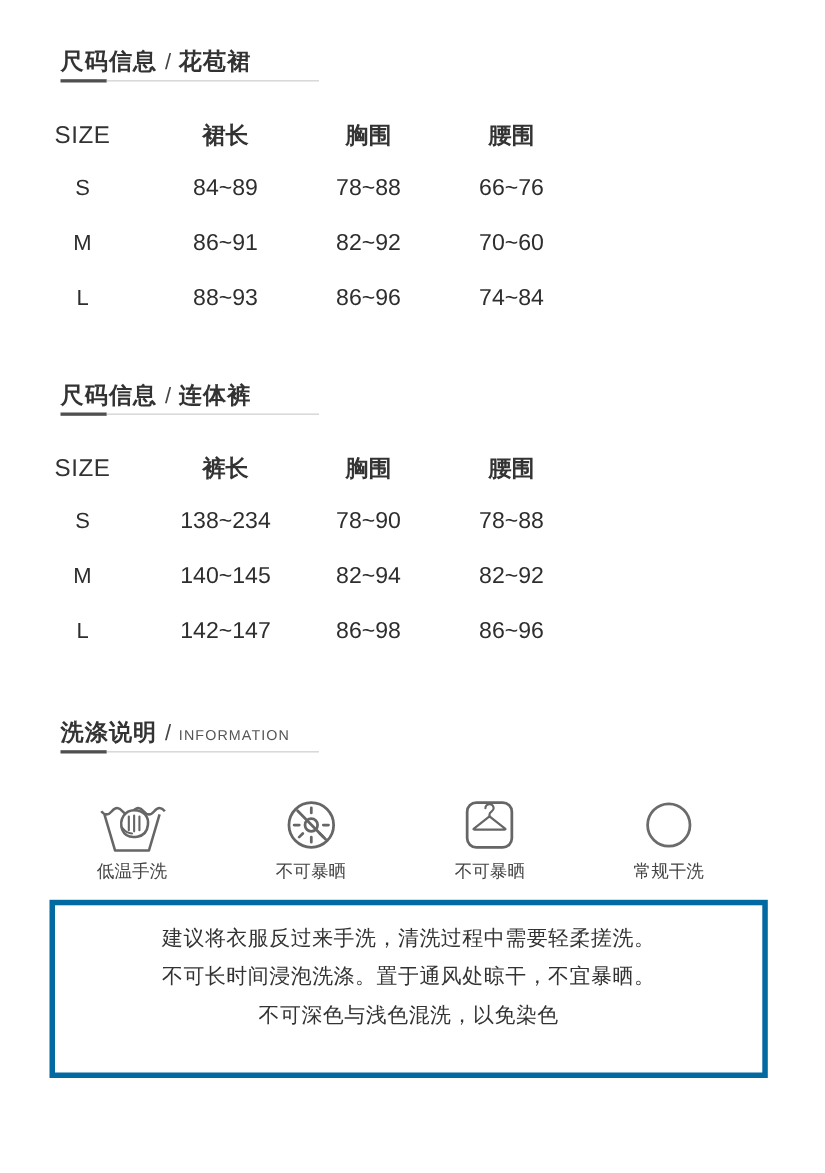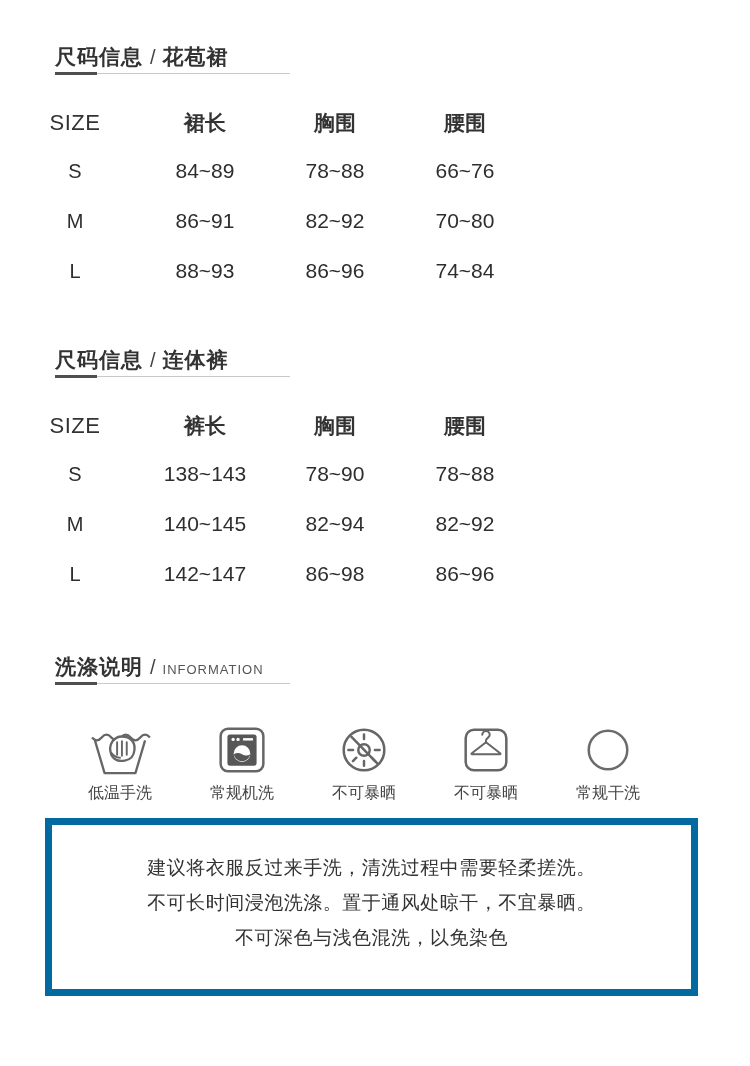--- a/index.html
+++ b/index.html
@@ -30,21 +30,21 @@
   .note-wrap{position:relative;height:30px;margin-top:36px;}
   .note-bar{position:absolute;left:25px;width:687px;top:10px;height:18px;background:#ececec;}
   .note-text{position:absolute;left:78px;top:0;font-size:16px;line-height:20px;color:#666;}
   
   .sec-gap2{margin-top:53px;}
   .icons-row{display:flex;justify-content:space-between;margin:37px 80px 0 70px;}
   .icon-item{width:100px;text-align:center;}
   .icon-box{height:56px;display:flex;align-items:center;justify-content:center;}
   .icon-label{margin-top:6px;font-size:16px;color:#444;height:18px;line-height:18px;}
   
-  .tips-box{margin:16px 40px 16px 45px;border:7px solid #0369a1;padding:32px 10px 40px;}
+  .tips-box{margin:16px 40px 16px 45px;border:5px solid #0369a1;padding:20px 10px 40px;}
   .tips-box p{margin:0 0 13px;text-align:center;font-size:19px;line-height:22px;color:#333;letter-spacing:.5px;}
   .tips-box p:last-child{margin-bottom:0;}
   svg{display:block;}
 </style>
 </head>
 <body>
 
 <div class="page">
 
   <div class="sec-head">
@@ -67,21 +67,21 @@
     <div class="t-row">
       <span>S</span>
       <span>84~89</span>
       <span>78~88</span>
       <span>66~76</span>
     </div>
     <div class="t-row">
       <span>M</span>
       <span>86~91</span>
       <span>82~92</span>
-      <span>70~80</span>
+      <span>70~60</span>
     </div>
     <div class="t-row">
       <span>L</span>
       <span>88~93</span>
       <span>86~96</span>
       <span>74~84</span>
     </div>
   </div>
 
   <div class="sec-head sec-gap1">
@@ -96,21 +96,21 @@
 
   <div class="size-table">
     <div class="t-row t-head">
       <span>SIZE</span>
       <span>裤长</span>
       <span>胸围</span>
       <span>腰围</span>
     </div>
     <div class="t-row">
       <span>S</span>
-      <span>138~143</span>
+      <span>138~234</span>
       <span>78~90</span>
       <span>78~88</span>
     </div>
     <div class="t-row">
       <span>M</span>
       <span>140~145</span>
       <span>82~94</span>
       <span>82~92</span>
     </div>
     <div class="t-row">
@@ -140,34 +140,20 @@
           <path d="M3 15 q5 6 10 0 q5 -6 10 0 q5 6 10 0 q5 -6 10 0 q5 6 10 0 q5 -6 10 0" stroke="#666" stroke-width="2.4"></path>
           <path d="M6 18 L16 52 H48 L58 18" stroke="#666" stroke-width="2.4" stroke-linejoin="round"></path>
           <path d="M23 33 c-4 -11 3 -19 11 -19 c9 0 14 6 13 14 c-0.6 6 -4 10 -10 11 c-7 1.2 -12 -1.5 -14 -6 z" fill="#fff" stroke="#666" stroke-width="2.4" stroke-linejoin="round"></path>
           <path d="M29 20 v13 M34 19 v15 M39 20 v13" stroke="#666" stroke-width="2" stroke-linecap="round"></path>
           <path d="M23 31 q4 5 9 5" stroke="#666" stroke-width="2" stroke-linecap="round"></path>
         </svg>
       </div>
       <div class="icon-label">低温手洗</div>
     </div>
 
-    <div class="icon-item">
-      <div class="icon-box">
-        <svg width="50" height="50" viewBox="0 0 48 48" fill="none">
-          <rect x="3.5" y="3.5" width="41" height="41" rx="7" stroke="#666" stroke-width="2.4"></rect>
-          <rect x="10" y="9" width="28" height="30" rx="2.5" fill="#575757"></rect>
-          <circle cx="15.5" cy="13.8" r="1.6" fill="#fff"></circle>
-          <circle cx="20.2" cy="13.8" r="1.6" fill="#fff"></circle>
-          <rect x="25" y="12.6" width="9.5" height="2.3" fill="#fff"></rect>
-          <circle cx="24" cy="27.5" r="8" fill="#fff"></circle>
-          <path d="M16.1 28 a8 8 0 0 0 15.8 0 q-4 2.4 -7.9 0 q-3.9 -2.4 -7.9 0 z" fill="#575757"></path>
-        </svg>
-      </div>
-      <div class="icon-label">常规机洗</div>
-    </div>
 
     <div class="icon-item">
       <div class="icon-box">
         <svg width="50" height="50" viewBox="0 0 48 48" fill="none">
           <circle cx="24" cy="24" r="19.5" stroke="#666" stroke-width="2.4"></circle>
           <circle cx="24" cy="24" r="5.5" stroke="#666" stroke-width="2.4"></circle>
           <path d="M34.5 24 h4.5 M24 34.5 v4.5 M13.5 24 H9 M24 13.5 V9 M31.4 31.4 l3.2 3.2 M16.6 31.4 l-3.2 3.2" stroke="#666" stroke-width="2.4" stroke-linecap="round"></path>
           <path d="M12 11.5 L36.5 36.5" stroke="#666" stroke-width="2.4" stroke-linecap="round"></path>
         </svg>
       </div>

